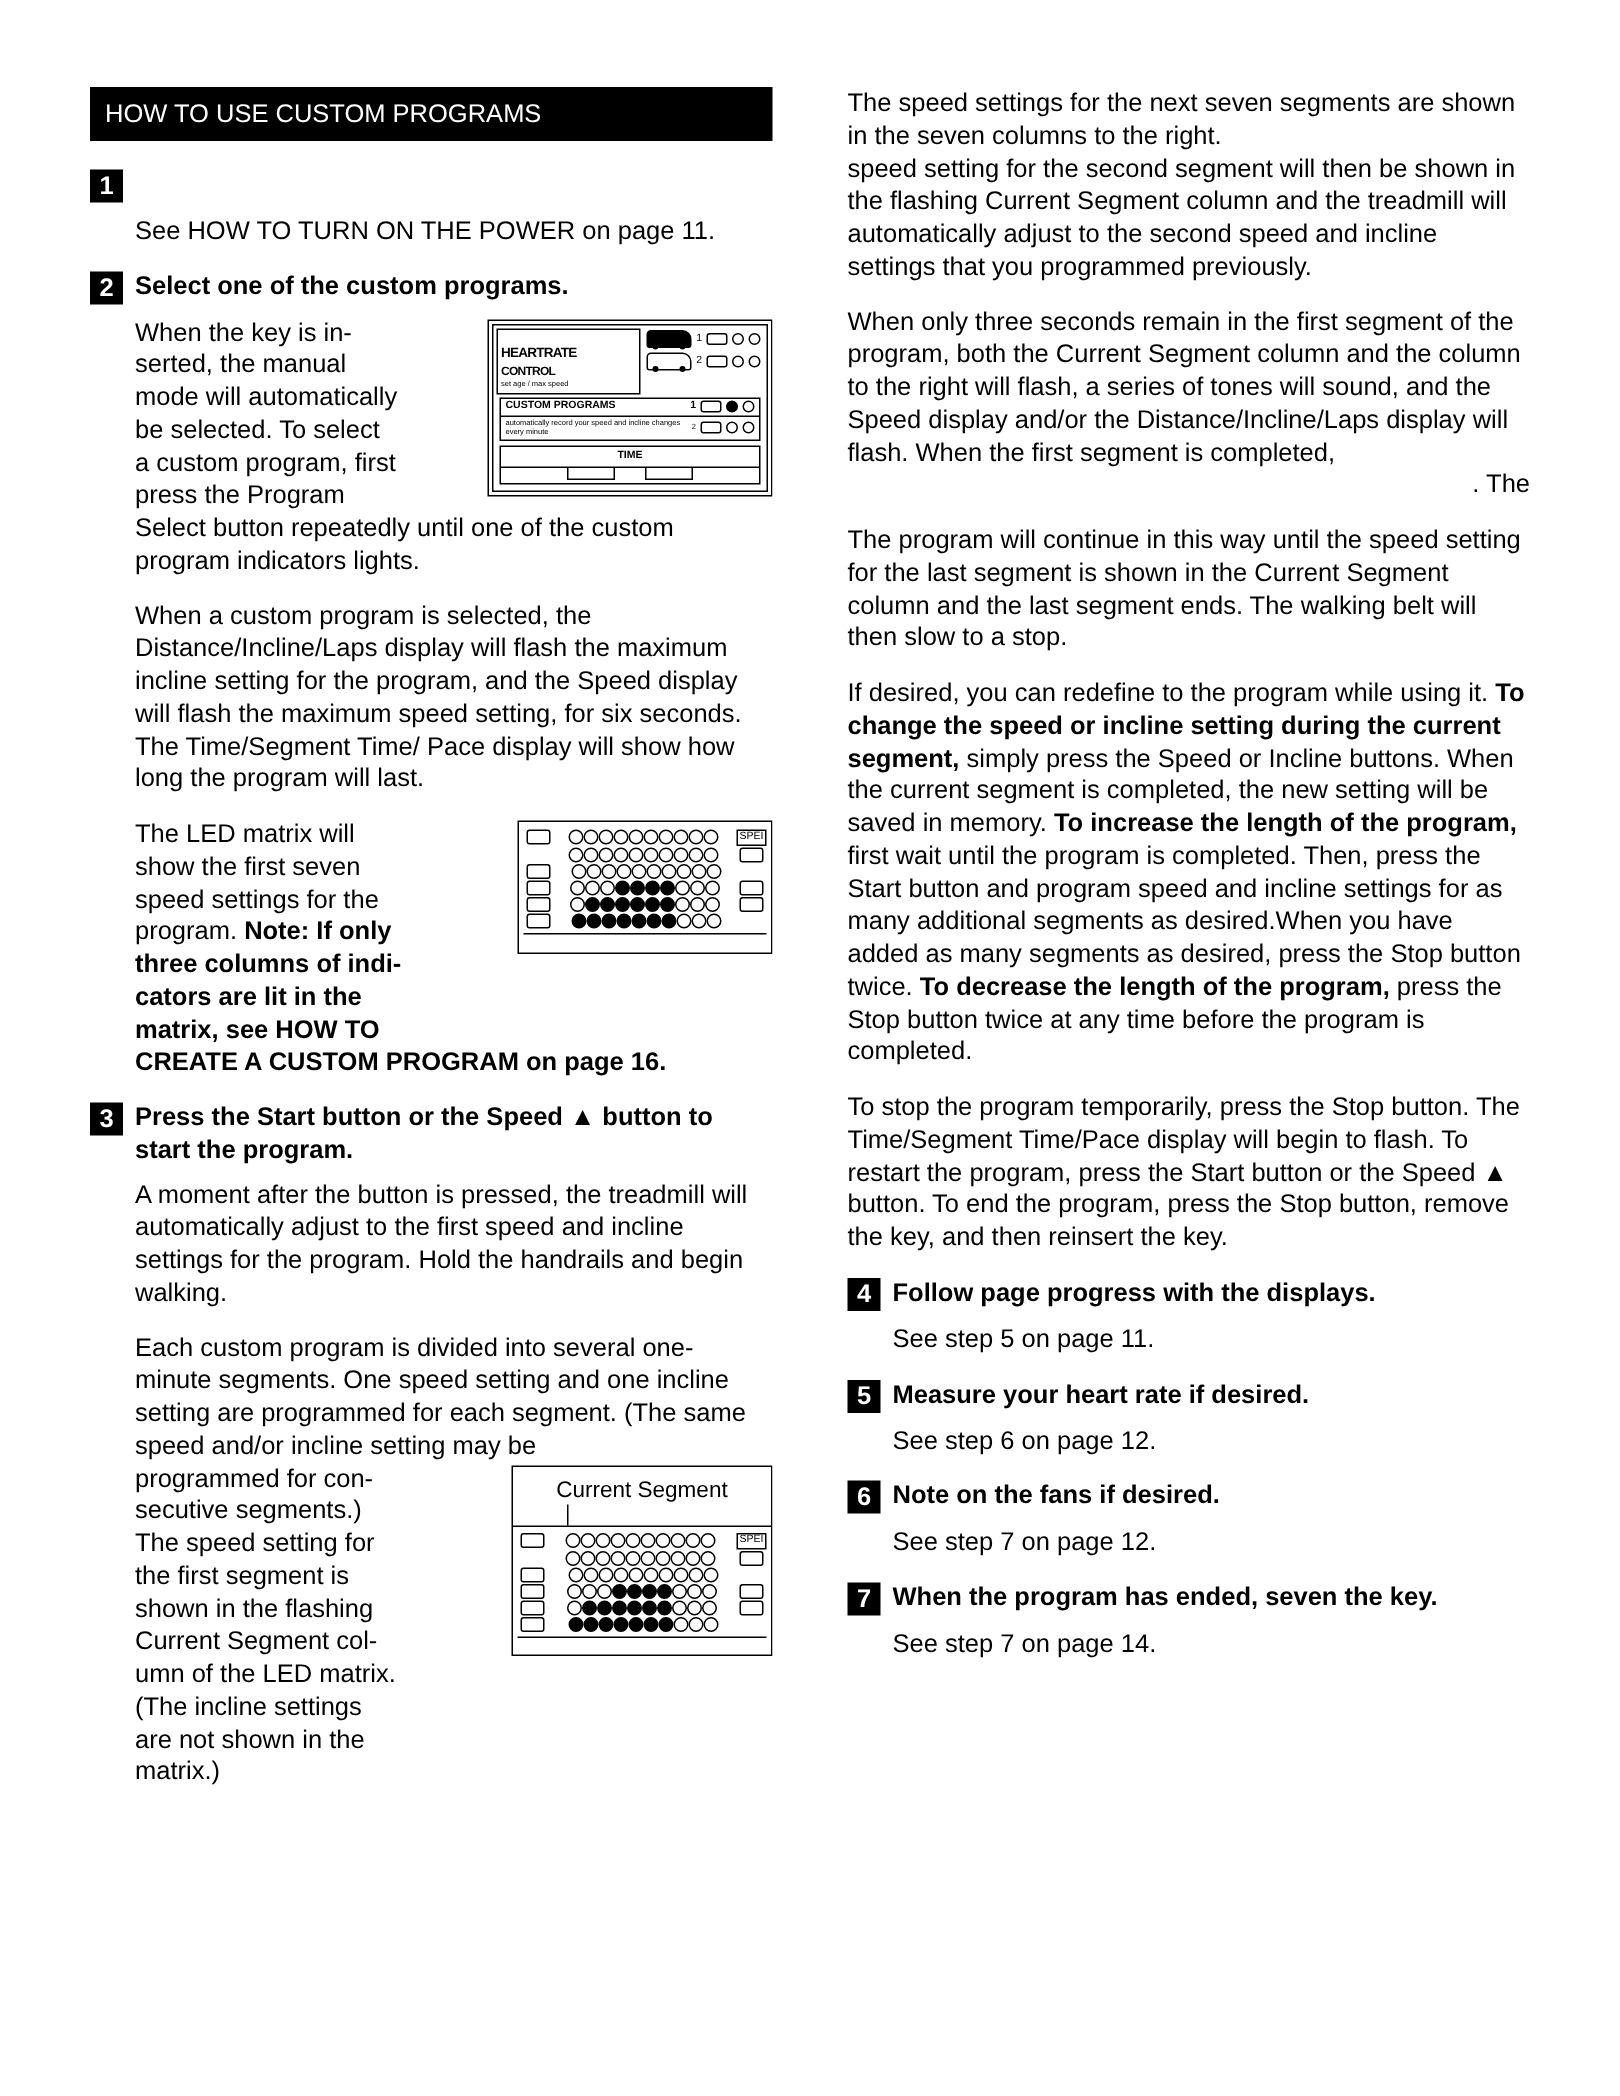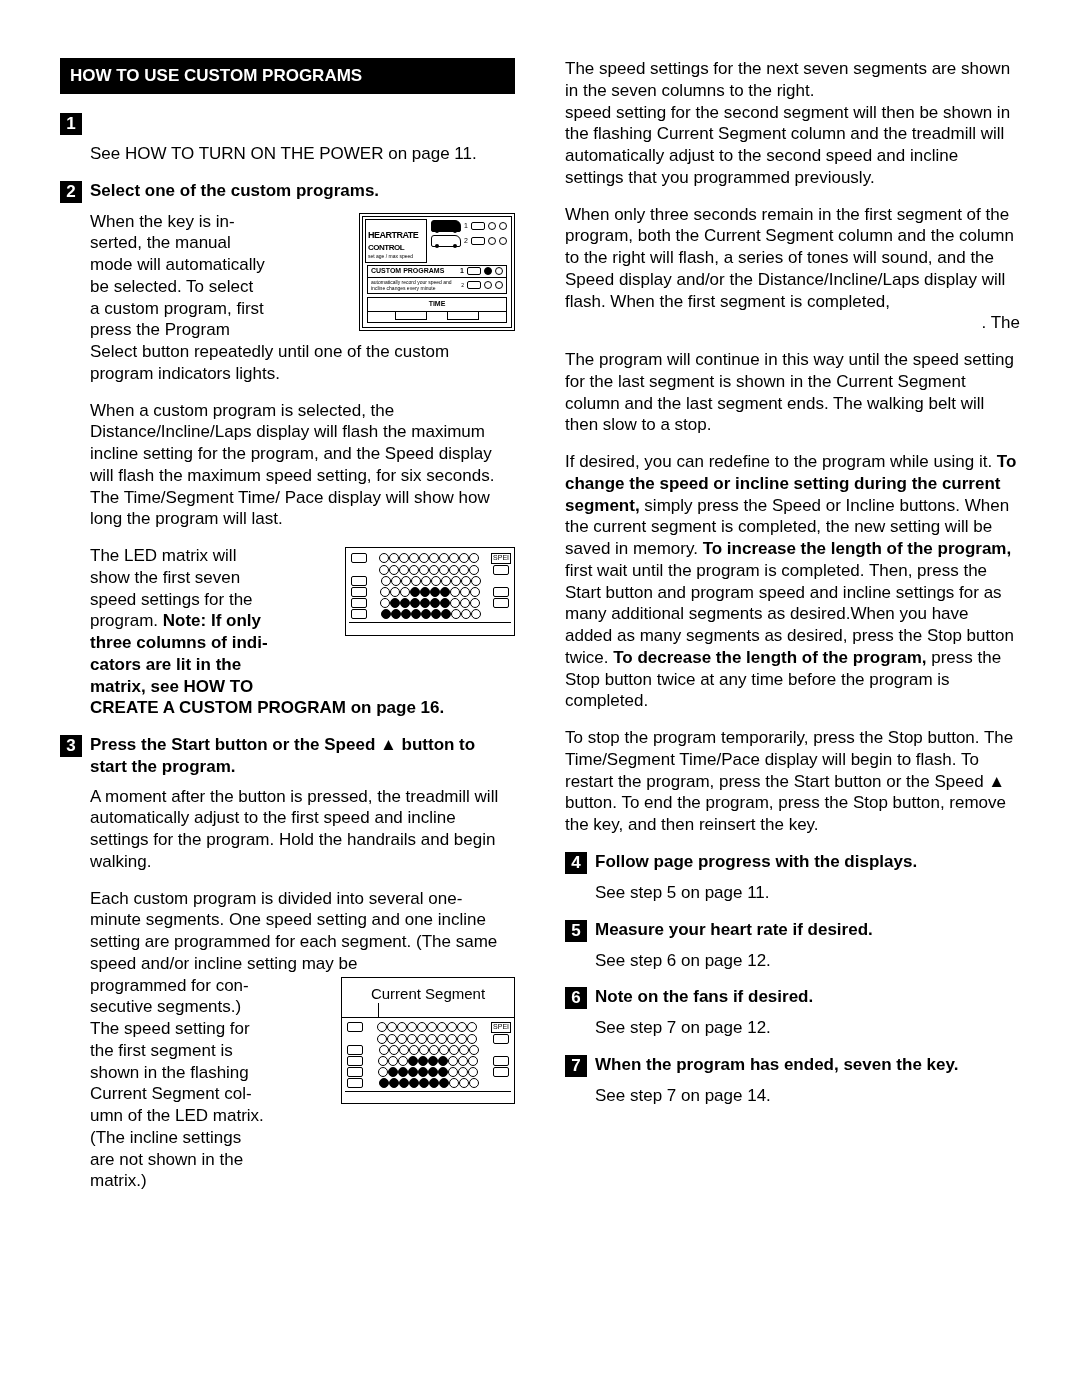--- a/index.html
+++ b/index.html
@@ -22,21 +22,21 @@
     display: flex;
     gap: 50px;
   }
   .col {
     flex: 1;
     min-width: 0;
   }
   .section-header {
     background: #000;
     color: #fff;
-    font-weight: bold;
+    font-weight: normal;
     padding: 7px 10px 7px 10px;
     margin-bottom: 18px;
     font-size: 17px;
   }
   .step {
     margin-bottom: 15px;
   }
   .step-head {
     display: flex;
     align-items: flex-start;
@@ -83,21 +83,21 @@
     box-sizing: border-box;
     background: #fff;
   }
   .fig-float-right {
     float: right;
     margin: 2px 0 6px 10px;
   }
   .clear { clear: both; }
   
   .fig1 {
-    width: 156px;
+    width: 190px;
     padding: 0;
   }
   .fig1-inner {
     border: 1.5px solid #000;
     margin: 2px;
     padding: 2px;
   }
   .fig1-row {
     display: flex;
     align-items: center;

